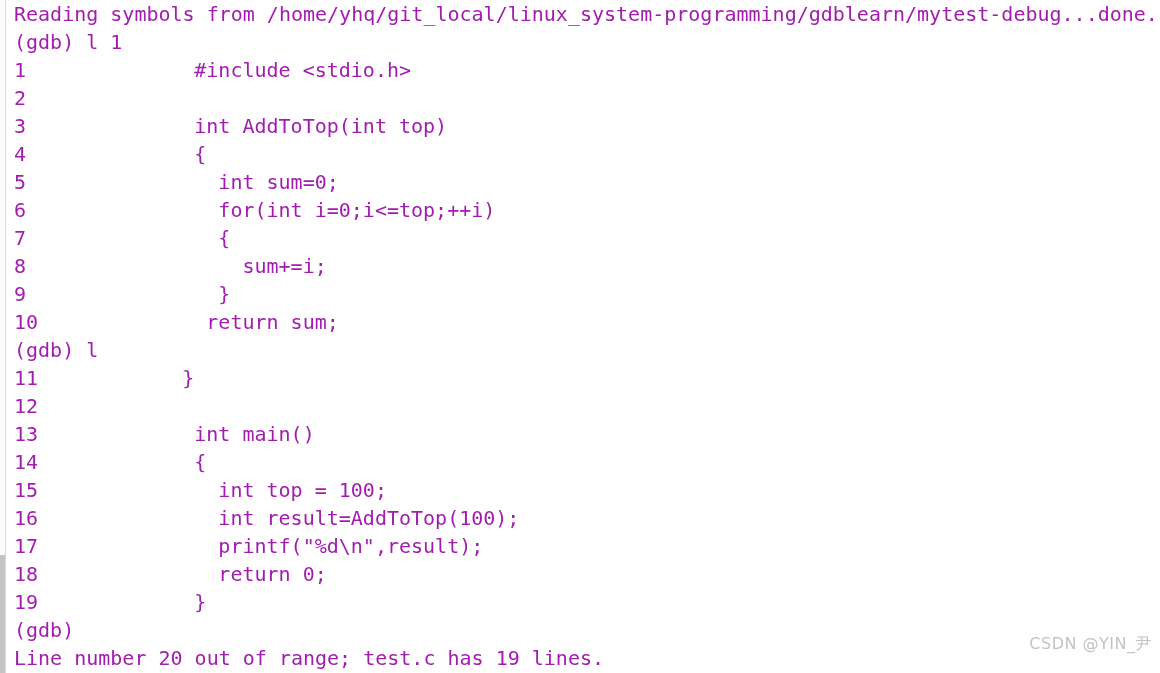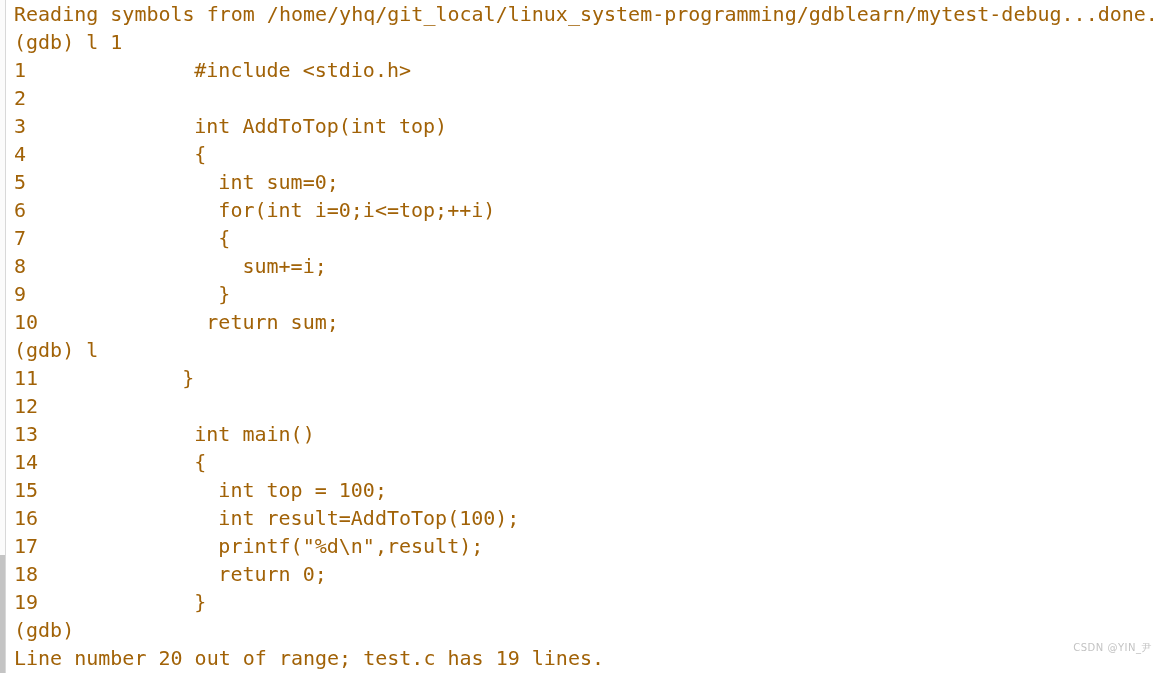--- a/index.html
+++ b/index.html
@@ -39,21 +39,21 @@
   }
 
   #console-output {
     position: absolute;
     left: 14px;
     top: 0;
     right: 0;
     bottom: 0;
     font-size: 20px;
     line-height: 28px;
-    color: #a16207;
+    color: #a21caf;
     white-space: pre;
     letter-spacing: 0px;
   }
 
   .console-line {
     height: 28px;
     white-space: pre;
     display: block;
   }
 
@@ -65,21 +65,21 @@
   .code-text {
     display: inline;
     margin-top: 19px;
   }
 
   #csdn-watermark {
     position: absolute;
     right: 8px;
     bottom: 18px;
     font-family: "DejaVu Sans", "Liberation Sans", sans-serif;
-    font-size: 10px;
+    font-size: 16px;
     color: #c3c3c3;
     letter-spacing: 0.5px;
     user-select: none;
   }
 </style>
 </head>
 <body>
 
 <div id="terminal-window">
 

